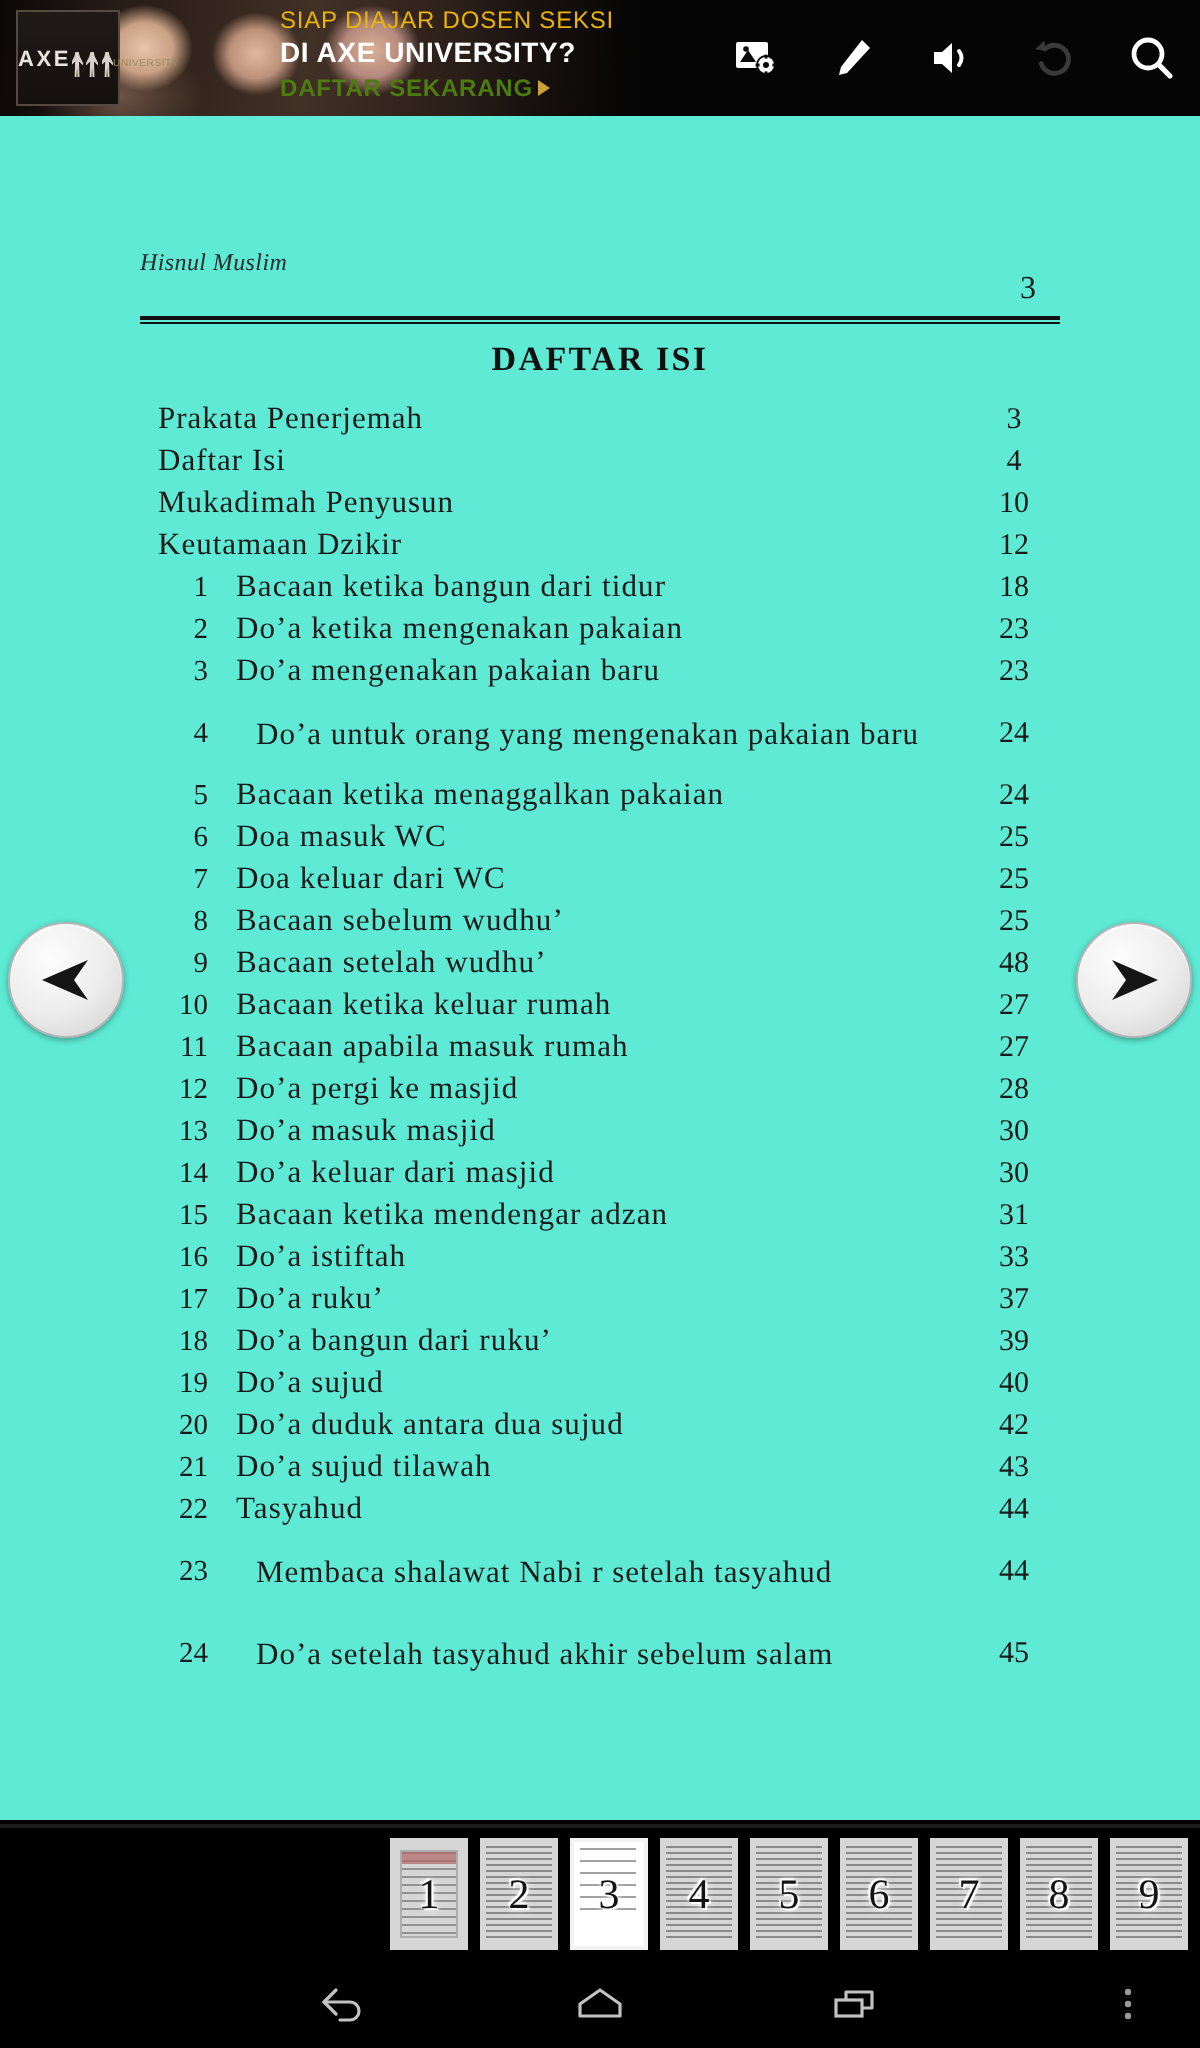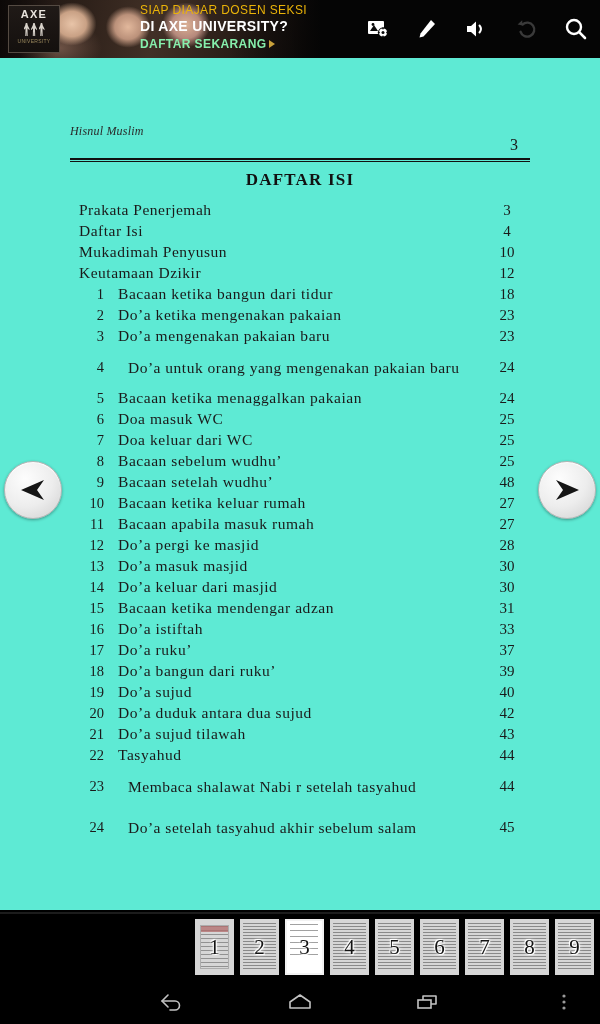--- a/index.html
+++ b/index.html
@@ -22,21 +22,21 @@
   }
   .ad-hairline{
     position:absolute; left:0; top:0; width:320px; height:58px;
     background:
       linear-gradient(92deg, rgba(0,0,0,.55) 0%, rgba(0,0,0,0) 18%),
       linear-gradient(270deg, rgba(5,5,5,.96) 0%, rgba(5,5,5,.55) 9%, rgba(5,5,5,0) 28%);
   }
   .axe-logo{
     position:absolute; left:8px; top:5px; width:52px; height:48px;
     background:linear-gradient(180deg,#201a17 0%, #14100e 100%);
-    border:1px solid #544a42; display:flex; flex-direction:column;
+    border:1px solid #544a42; display:flex; 
     align-items:center; justify-content:flex-start; padding-top:3px;
   }
   .axe-logo .axe-word{
     font-family:"Liberation Sans", sans-serif; font-weight:bold;
     font-size:11px; letter-spacing:1.3px; color:#e9e4dd; line-height:1;
   }
   .axe-figs{ display:flex; gap:1.5px; margin-top:3px; }
   .axe-figs i{ width:6px; height:13px; background:#d8d2ca; display:block;
     clip-path:polygon(38% 0,62% 0,72% 20%,100% 46%,100% 56%,66% 40%,70% 100%,54% 100%,50% 62%,46% 100%,30% 100%,34% 40%,0 56%,0 46%,28% 20%); }
   .axe-uni{
@@ -47,21 +47,21 @@
   .ad-l1{
     font-family:"Liberation Sans", sans-serif; font-size:12px; font-weight:500;
     color:#eab308; letter-spacing:.4px; line-height:15px; white-space:nowrap;
   }
   .ad-l2{
     font-family:"Liberation Sans", sans-serif; font-size:14px; font-weight:bold;
     color:#ffffff; letter-spacing:.3px; line-height:17px; white-space:nowrap;
   }
   .ad-l3{
     font-family:"Liberation Sans", sans-serif; font-size:12px; font-weight:bold;
-    color:#86efac; letter-spacing:.4px; line-height:16px; margin-top:1px;
+    color:#4d7c0f; letter-spacing:.4px; line-height:16px; margin-top:1px;
     white-space:nowrap; display:flex; align-items:center; gap:3px;
   }
   .ad-l3 .tri{
     width:0;height:0;border-left:6px solid #caa23b;
     border-top:4px solid transparent;border-bottom:4px solid transparent;
   }
 
   
   .tb-icon{
     position:absolute; top:8px; width:42px; height:42px;

